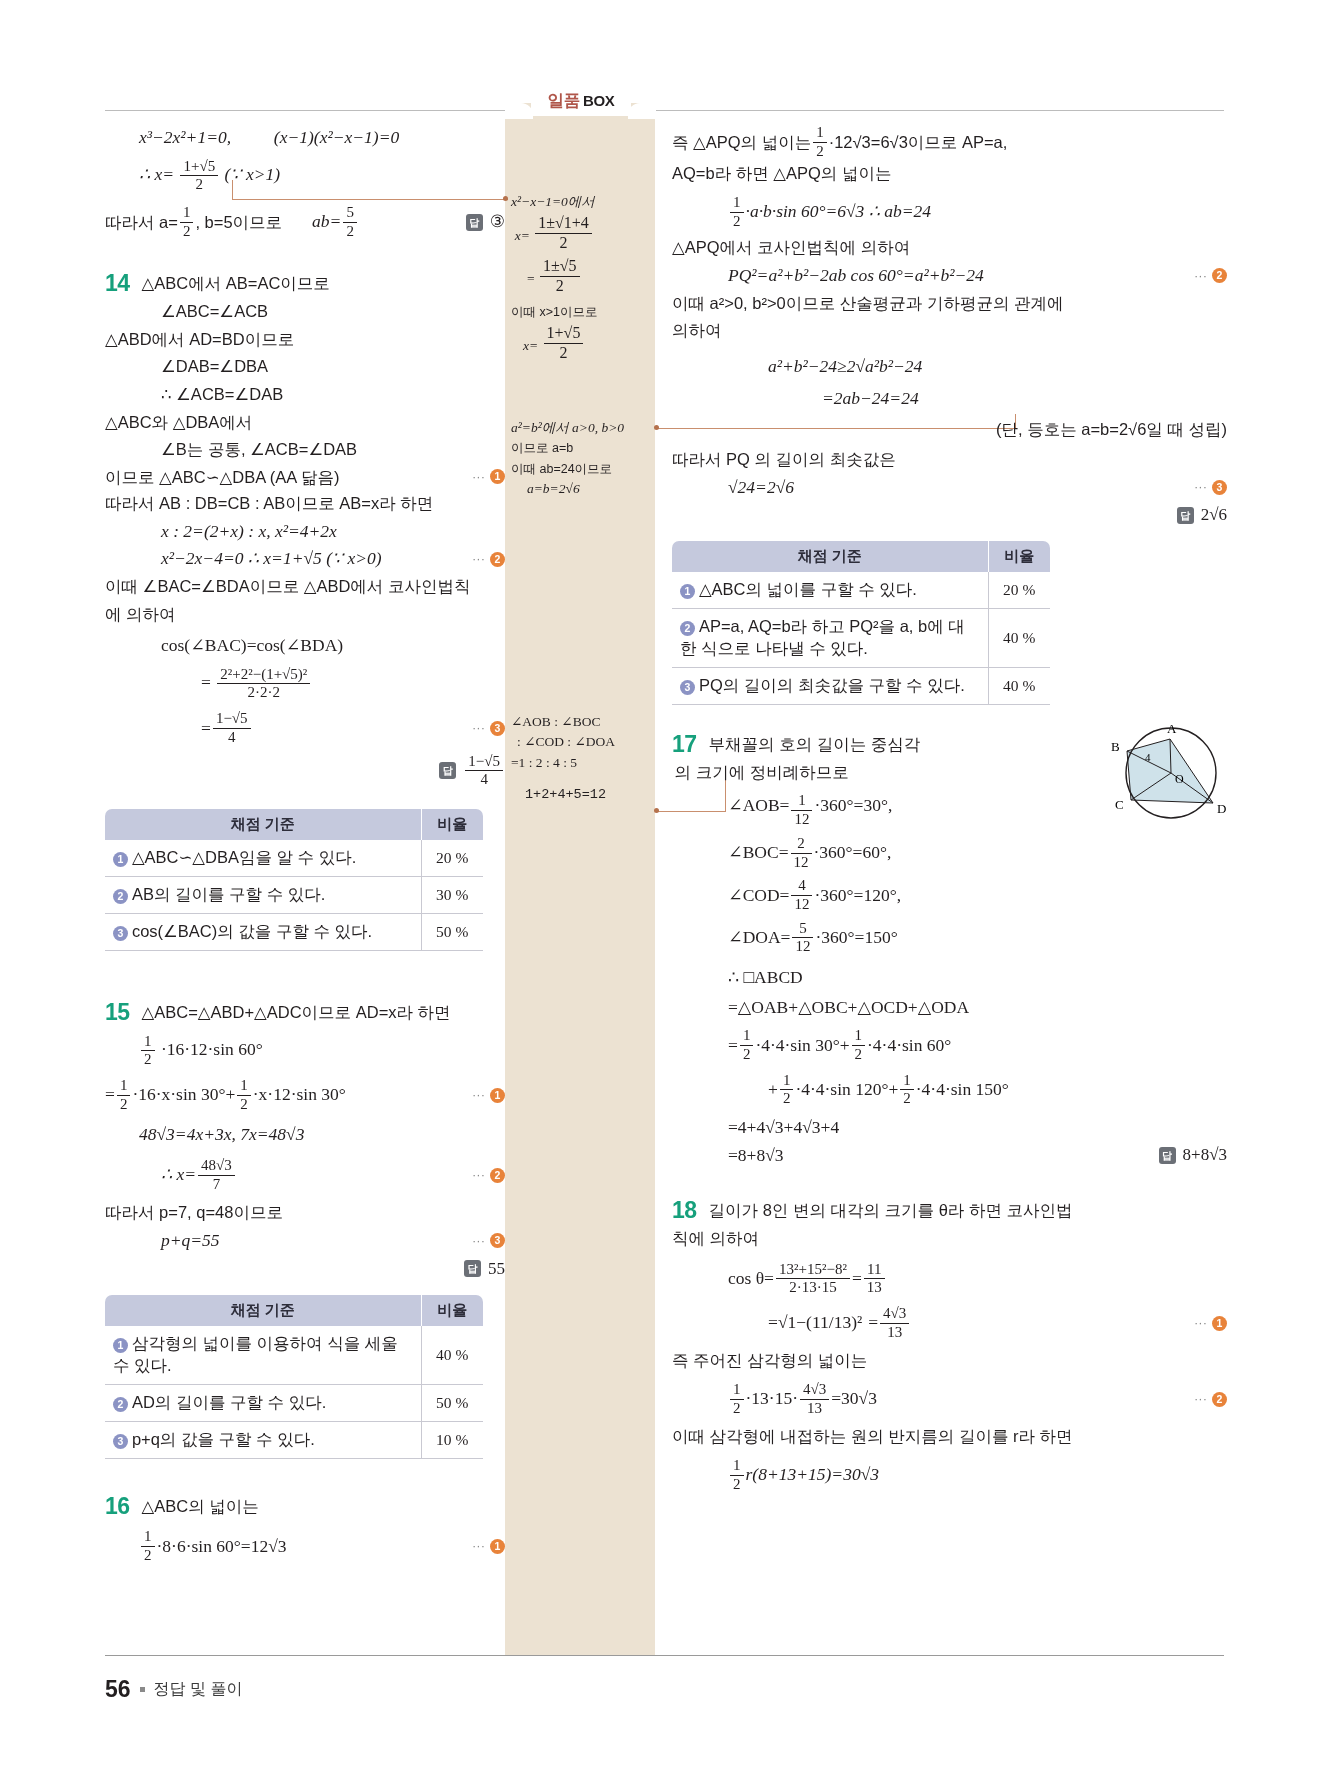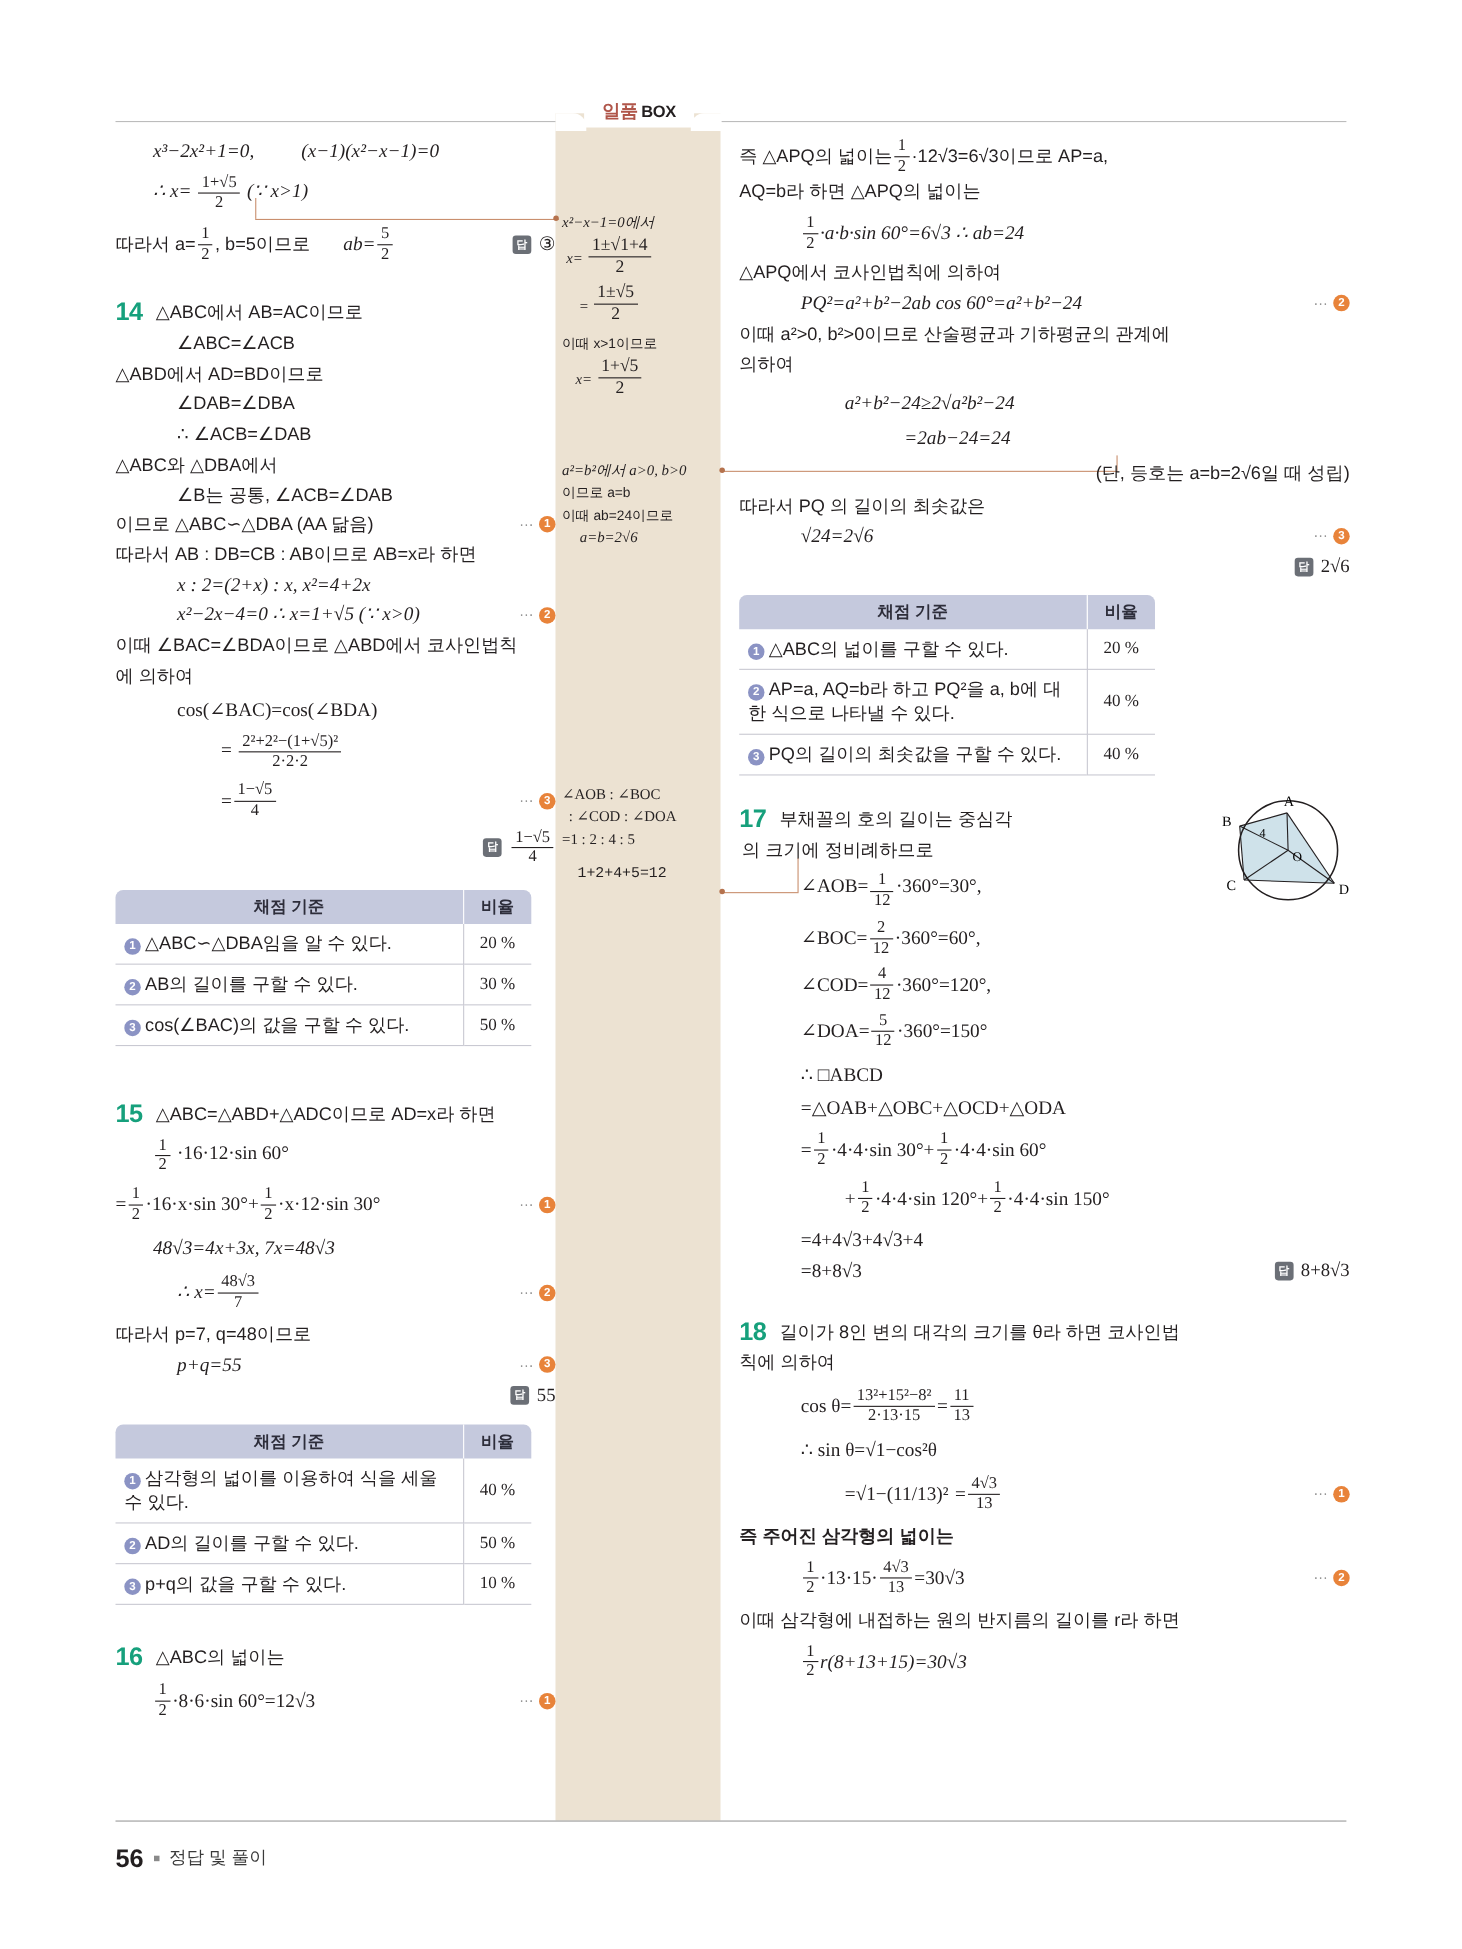--- a/index.html
+++ b/index.html
@@ -564,33 +564,32 @@
       <span class="frac">
           <span class="num">13²+15²−8²</span>
           <span class="den">2·13·15</span>
         </span>
       <span>=</span>
       <span class="frac">
           <span class="num">11</span>
           <span class="den">13</span>
         </span>
     </div>
-    <div class="ln indent2" style="margin-top:8px;"><span>∴ sin θ=√1−cos²θ</span></div>
     <div class="ln indent3" style="margin-top:8px; display:flex; align-items:center;">
       <span>=</span>
       <span>√1−(11/13)²</span>
       <span style="margin-left:6px">=</span>
       <span class="frac">
           <span class="num">4√3</span>
           <span class="den">13</span>
         </span>
       <span style="flex:1"></span>
       <span class="step">··· <span class="cnum">1</span></span>
     </div>
-    <div class="ln" style="margin-top:6px;font-weight:bold;"><span class="kr">즉 주어진 삼각형의 넓이는</span></div>
+    <div class="ln" style="margin-top:6px;"><span class="kr">즉 주어진 삼각형의 넓이는</span></div>
     <div class="ln indent2" style="margin-top:6px; display:flex; align-items:center;">
       <span class="frac">
           <span class="num">1</span>
           <span class="den">2</span>
         </span>
       <span>·13·15·</span>
       <span class="frac">
           <span class="num">4√3</span>
           <span class="den">13</span>
         </span>

